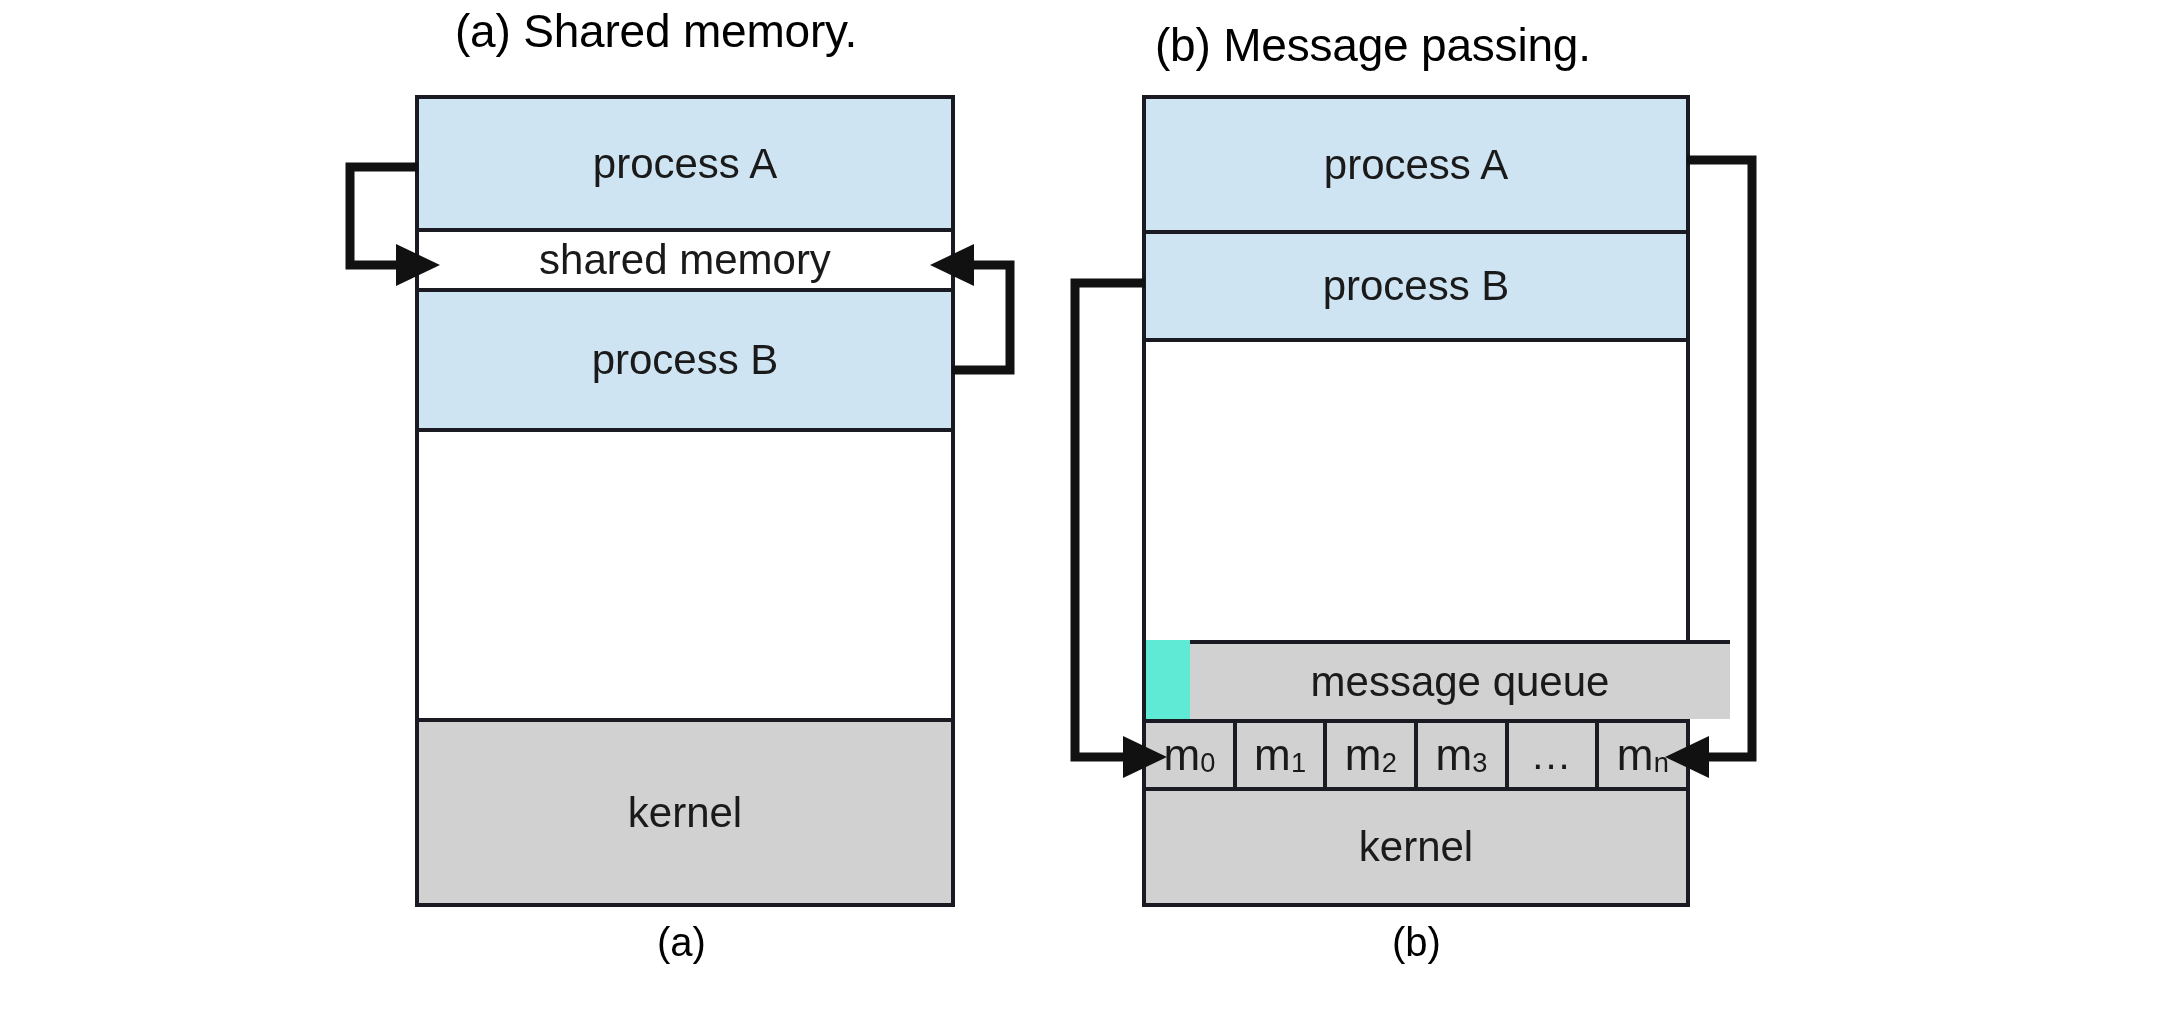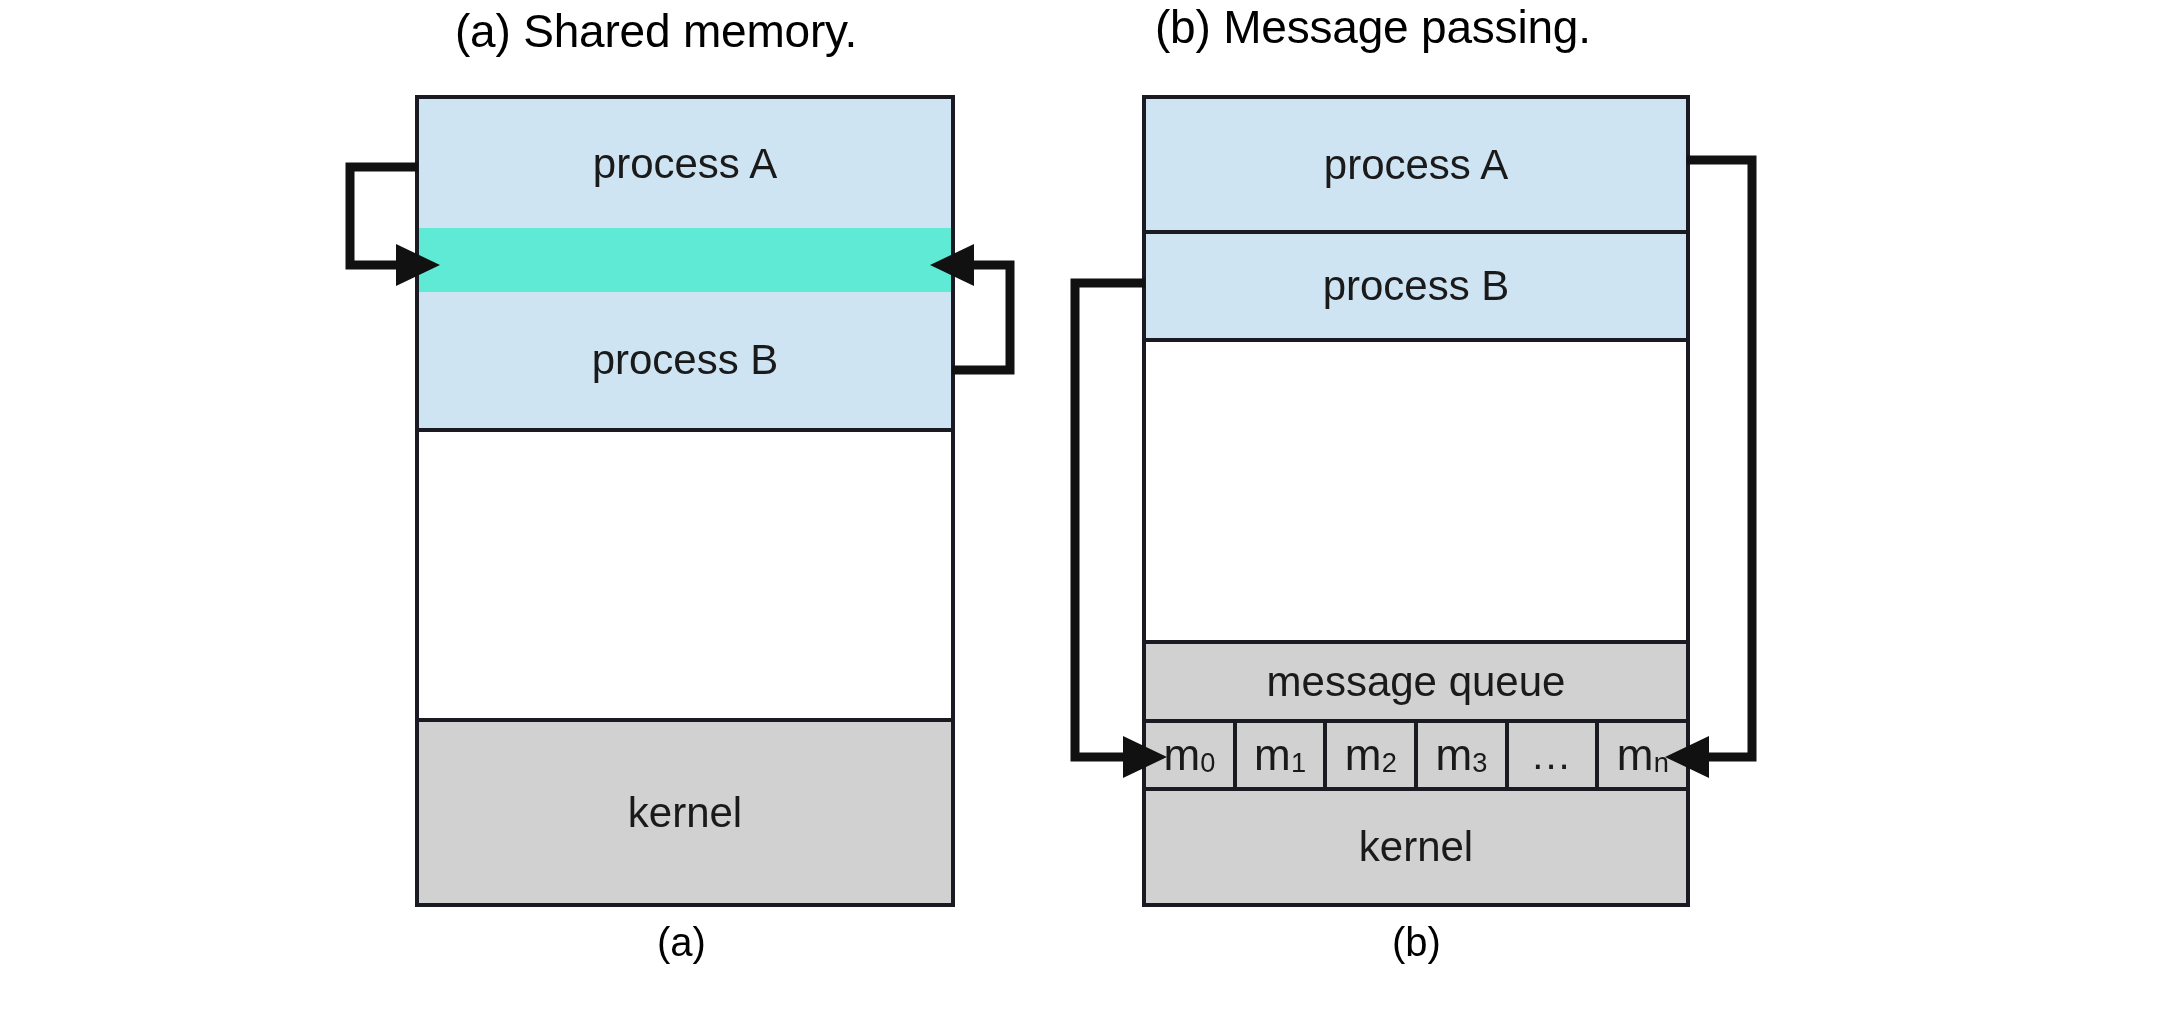--- a/index.html
+++ b/index.html
@@ -27,21 +27,21 @@
 
   .fig-title {
     position: absolute;
     font-size: 46px;
     font-weight: 400;
     color: #000000;
     white-space: nowrap;
     letter-spacing: -0.2px;
   }
   #title-a { left: 455px; top: 4px; }
-  #title-b { left: 1155px; top: 0; }
+  #title-b { left: 1155px; top: 18px; }
 
   .fig-caption {
     position: absolute;
     font-size: 40px;
     color: #000000;
     white-space: nowrap;
   }
   #caption-a { left: 657px; top: 920px; }
   #caption-b { left: 1392px; top: 920px; }
 
@@ -129,37 +129,38 @@
 
 <div id="stage">
 
   <div class="fig-title" id="title-a">(a) Shared memory.</div>
   <div class="fig-title" id="title-b">(b) Message passing.</div>
 
   <div class="diagram" id="diagram-a">
 
     <div class="band blue" style="top:0px;height:129px;">process  A</div>
 
+    <div class="band white border-top border-bottom" style="top:129px;height:64px;">shared memory</div>
 
     <div class="band blue" style="top:193px;height:136px;">process  B</div>
 
     <div class="band white border-top" style="top:329px;height:290px;"></div>
 
     <div class="band grey border-top" style="top:619px;height:185px;">kernel</div>
   </div>
 
   <div class="diagram" id="diagram-b">
 
     <div class="band blue" style="top:0px;height:131px;">process  A</div>
 
     <div class="band blue border-top" style="top:131px;height:108px;">process  B</div>
 
     <div class="band white border-top" style="top:239px;height:302px;"></div>
 
-    <div class="band grey border-top" style="top:541px;height:79px;">message queue</div>
+    <div class="band grey border-top" style="top:541px;height:79px;margin-left:44px;">message queue</div>
 
     <div id="msg-cells" style="top:620px;height:72px;">
       <div class="msg-cell">
           <span>m</span>
           <sub>0</sub>
         </div>
       <div class="msg-cell">
           <span>m</span>
           <sub>1</sub>
         </div>

